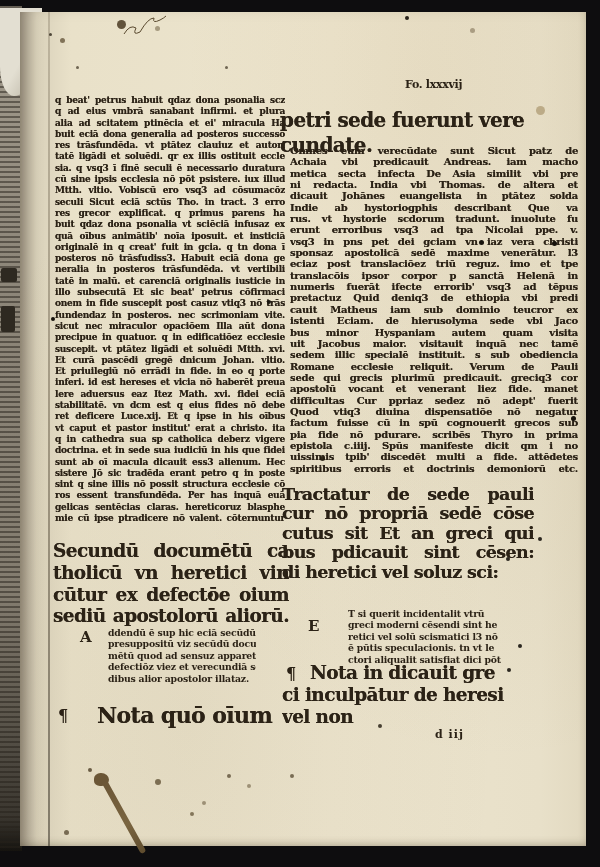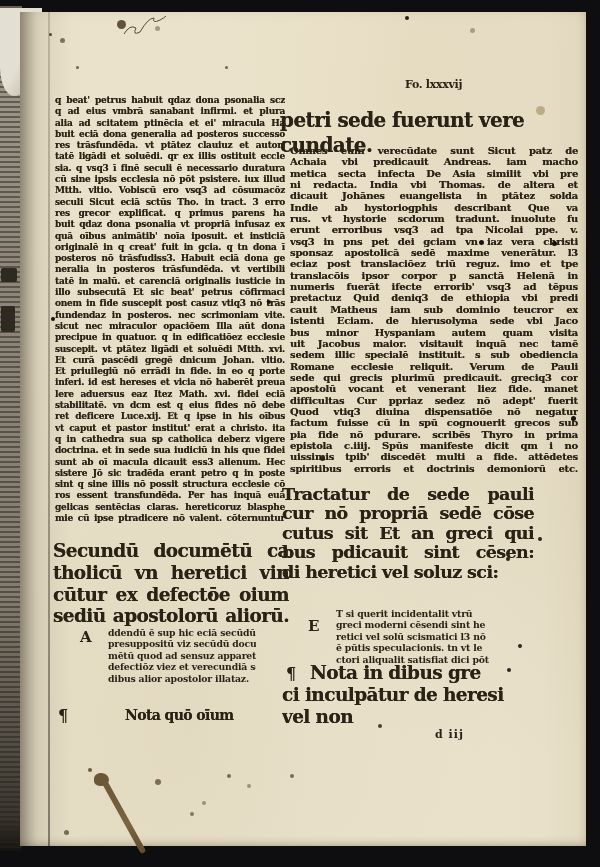--- a/index.html
+++ b/index.html
@@ -61,37 +61,37 @@
     text-align:justify;text-align-last:justify;
     text-shadow:0 0 .6px rgba(36,28,18,.8);
   }
   .hd-r1{position:absolute;left:260px;top:80px;width:250px;margin-top:16px;}
   .hd-r1 .ln{font-size:20px;line-height:25px;text-align-last:left;}
 
   .hd-l1{position:absolute;left:33px;top:528px;width:236px;}
   .hd-l1 .ln{font-size:18.5px;line-height:21.8px;}
 
   .hd-l2{position:absolute;left:31px;top:690px;width:238px;}
-  .hd-l2 .ln{font-size:14px;line-height:26px;text-align-last:left;margin-left:28px;}
+  .hd-l2 .ln{font-size:22px;line-height:26px;text-align-last:left;}
   .hd-l2 .ln:first-child{padding-left:46px;}
 
   .hd-r2{position:absolute;left:262px;top:473px;width:252px;}
   .hd-r2 .ln{font-size:17.5px;line-height:19.4px;}
   .hd-r2 .ln:last-child{text-align-last:left;}
 
   .hd-r3{position:absolute;left:262px;top:650px;width:252px;}
   .hd-r3 .ln{font-size:18.5px;line-height:22px;text-align-last:left;}
   .hd-r3 .ln:first-child{padding-left:28px;}
 
   .note-lines .ln{
     font-weight:700;font-size:9.3px;line-height:11.4px;height:11.4px;
     letter-spacing:-0.2px;white-space:nowrap;overflow:hidden;
   }
   .note-left{position:absolute;left:88px;top:615px;width:148px;}
-  .note-right{position:absolute;left:316px;top:596px;width:158px;}
+  .note-right{position:absolute;left:328px;top:596px;width:158px;}
 
   .marg-initial{position:absolute;font-weight:700;font-size:15px;}
   .pilcrow{position:absolute;font-weight:700;font-size:16px;}
 
   .sig-mark{position:absolute;left:415px;top:716px;font-weight:700;font-size:11px;letter-spacing:1px;}
 
   
   .stain{position:absolute;border-radius:50%;}
   .smear{
     position:absolute;left:101px;top:781px;width:6px;height:82px;
@@ -122,21 +122,21 @@
         <div class="ln">q ad eius vmbrā sanabant infirmi. et plura</div>
         <div class="ln">alia ad scitatem ptinēcia et ei' miracula Ha</div>
         <div class="ln">buit eciā dona generalia ad posteros successo</div>
         <div class="ln">res trāsfundēda. vt ptātez clauiuz et autori</div>
         <div class="ln">tatē ligādi et soluēdi. qr ex illis ostituit eccle</div>
         <div class="ln">sia. q vsq3 ī finē seculi ē necessario duratura</div>
         <div class="ln">cū sine ipsis ecclesia nō pōt psistere. iux illud</div>
         <div class="ln">Mtth. vltio. Vobiscū ero vsq3 ad cōsumacōz</div>
         <div class="ln">seculi Sicut eciā sctūs Tho. in tract. 3 erro</div>
         <div class="ln">res grecor explificat. q primus parens ha</div>
-        <div class="ln">buit qdaz dona psonalia vt propriā infusaz ex</div>
+        <div class="ln">buit qdaz dona psonalia vt sciēciā infusaz ex</div>
         <div class="ln">quā oībus animātib' noīa iposuit. et insticiā</div>
         <div class="ln">originalē in q creat' fuit in gcia. q tn dona ī</div>
         <div class="ln">posteros nō trāsfudiss3. Habuit eciā dona ge</div>
         <div class="ln">neralia in posteros trāsfundēda. vt vertibili</div>
         <div class="ln">tatē in malū. et carenciā originalis iusticie in</div>
         <div class="ln">illo subsecutā Et sic beat' petrus cōfirmaci</div>
         <div class="ln">onem in fide suscepit post casuz vtiq3 nō trās</div>
         <div class="ln">fundendaz in posteros. nec scrimoniam vite.</div>
         <div class="ln">sicut nec miraculor opaciōem Illa aūt dona</div>
         <div class="ln">precipue in quatuor. q in edificatiōez ecclesie</div>
@@ -228,21 +228,21 @@
     <div class="note-lines note-right">
         <div class="ln">T si querit incidentalit vtrū</div>
         <div class="ln">greci moderni cēsendi sint he</div>
         <div class="ln">retici vel solū scismatici l3 nō</div>
         <div class="ln">ē pūtis speculacionis. tn vt le</div>
         <div class="ln">ctori aliqualit satisfiat dici pōt</div>
       </div>
 
     <span class="pilcrow" style="left:266px;top:652px;">¶</span>
     <div class="headline hd-r3">
-        <div class="ln">Nota in dibus gre</div>
+        <div class="ln">Nota in dicauit gre</div>
         <div class="ln">ci inculpātur de heresi</div>
         <div class="ln">vel non</div>
       </div>
 
     <span class="sig-mark">d iij</span>
   </div>
 
   <div style="position:absolute;left:0;top:0;width:600px;height:867px;pointer-events:none;">
     <div class="smear-blob"></div>
     <div class="smear"></div>

